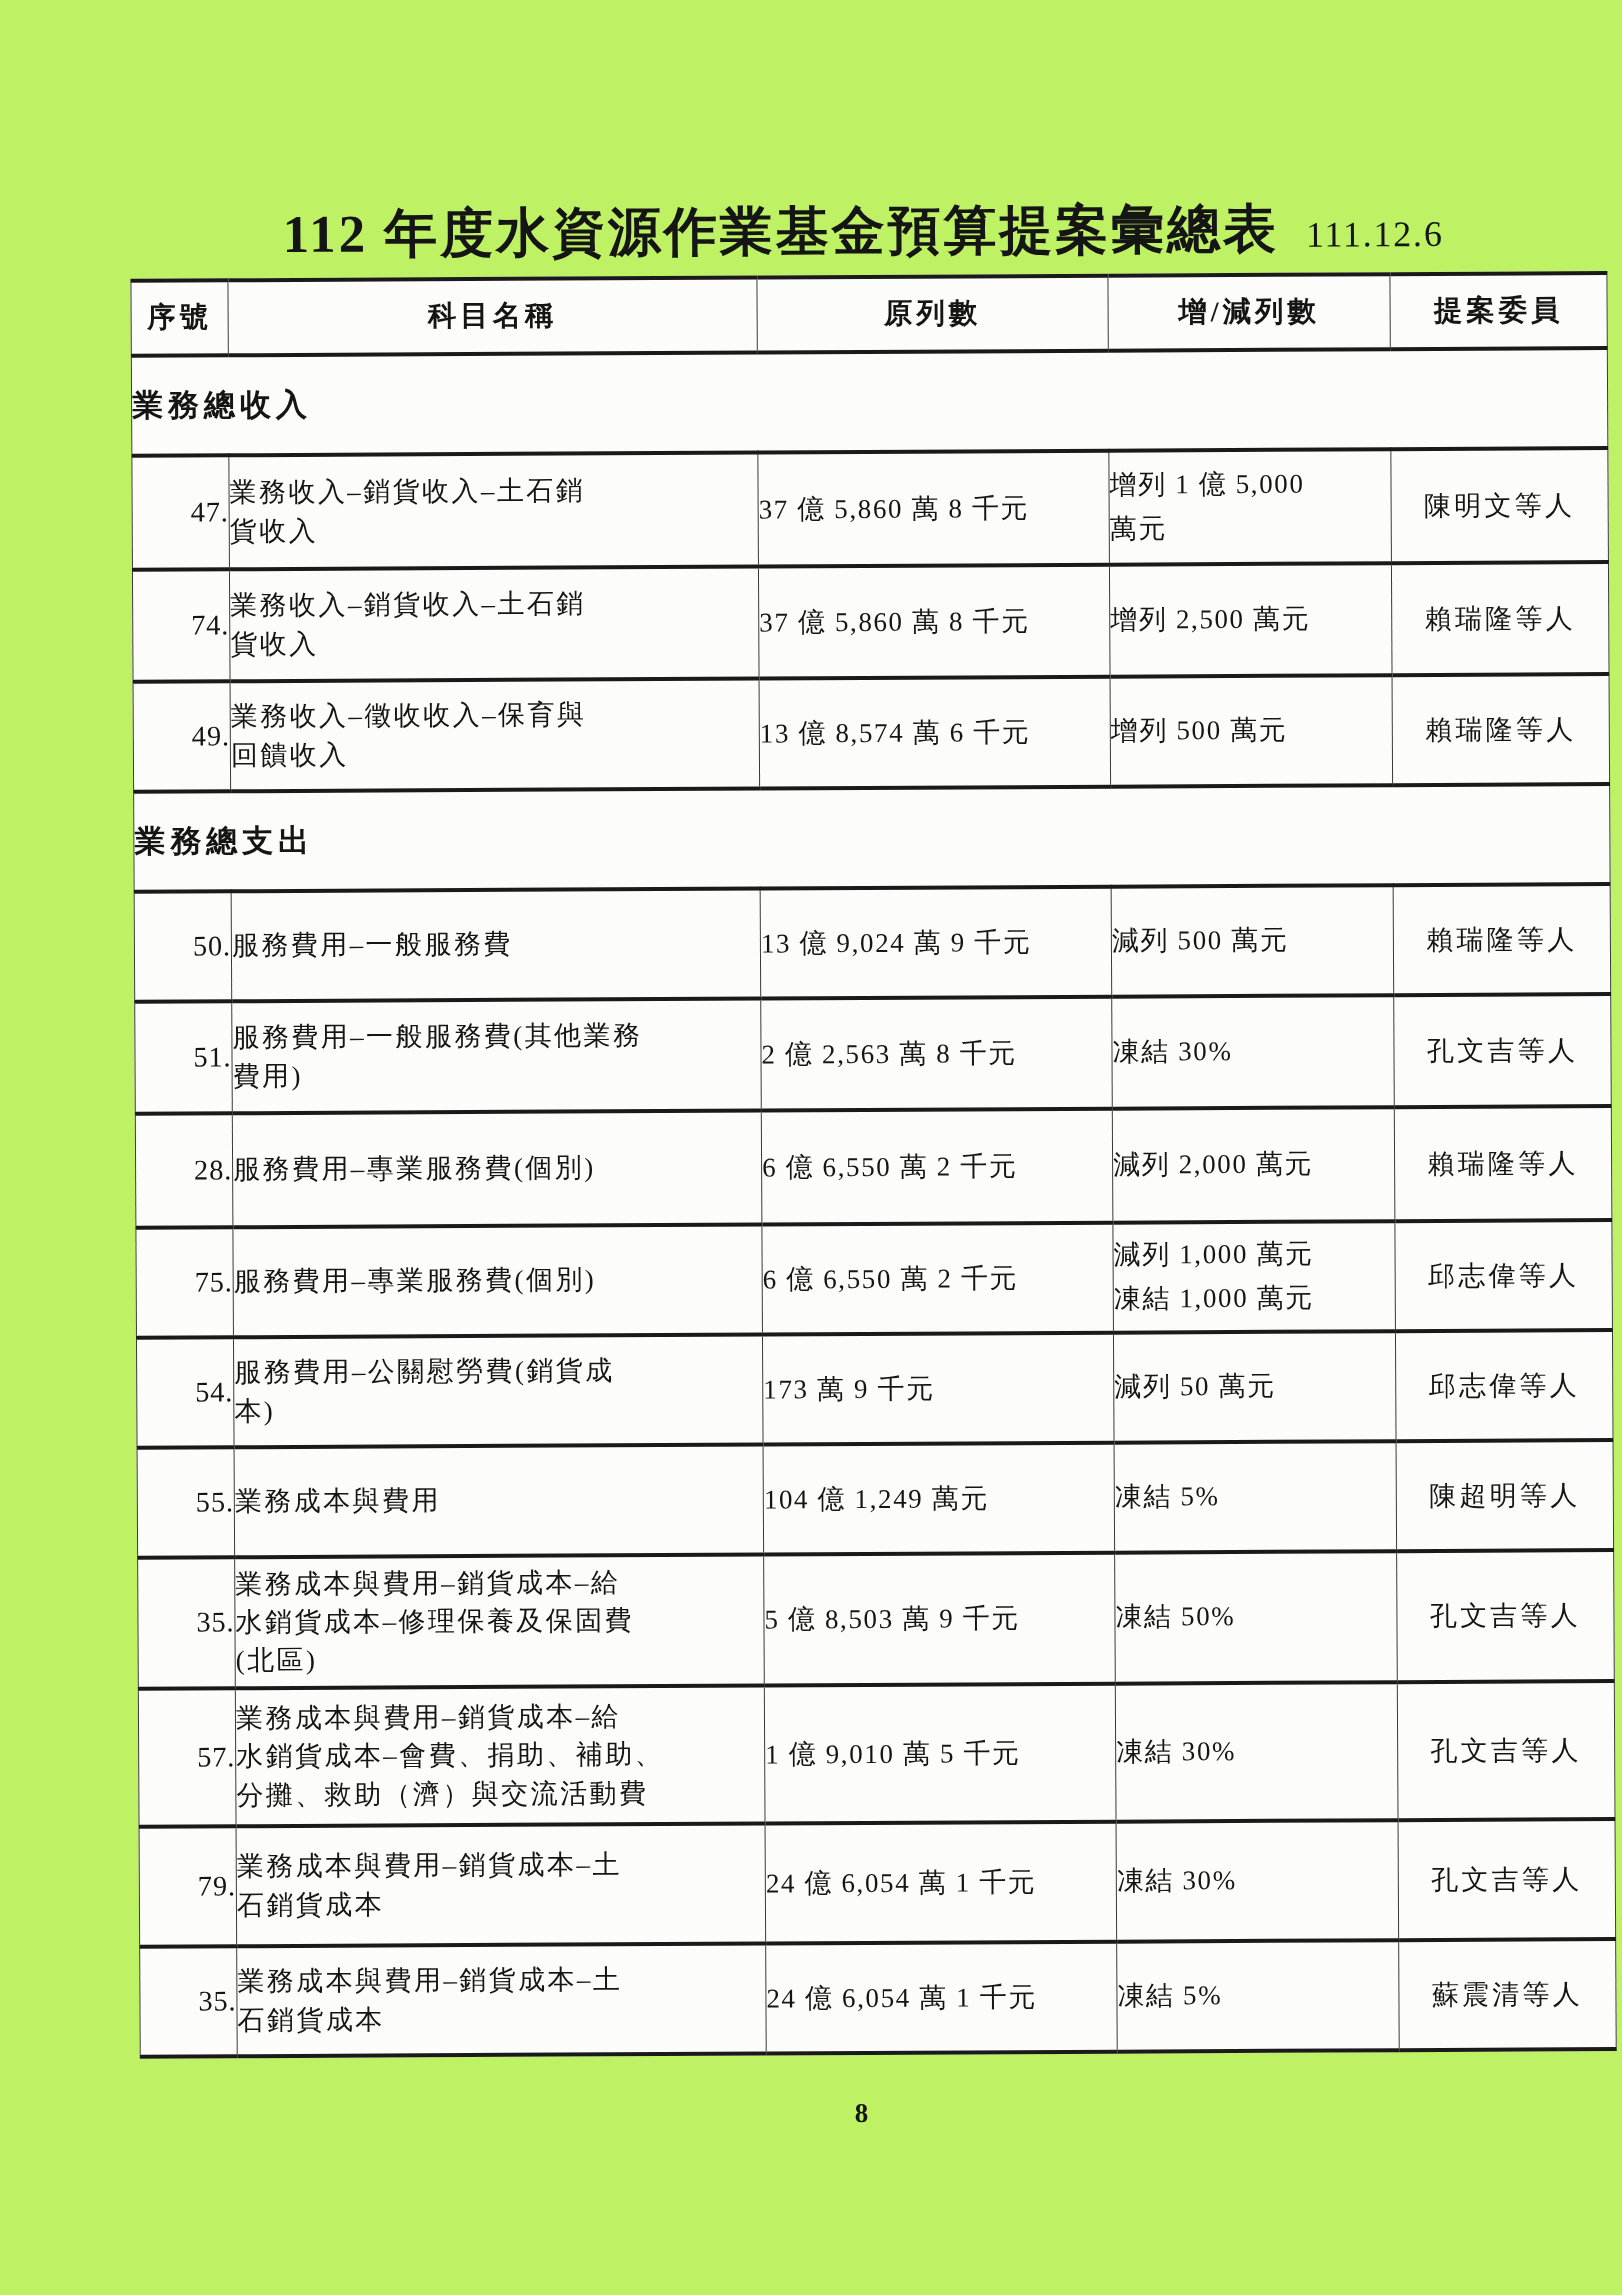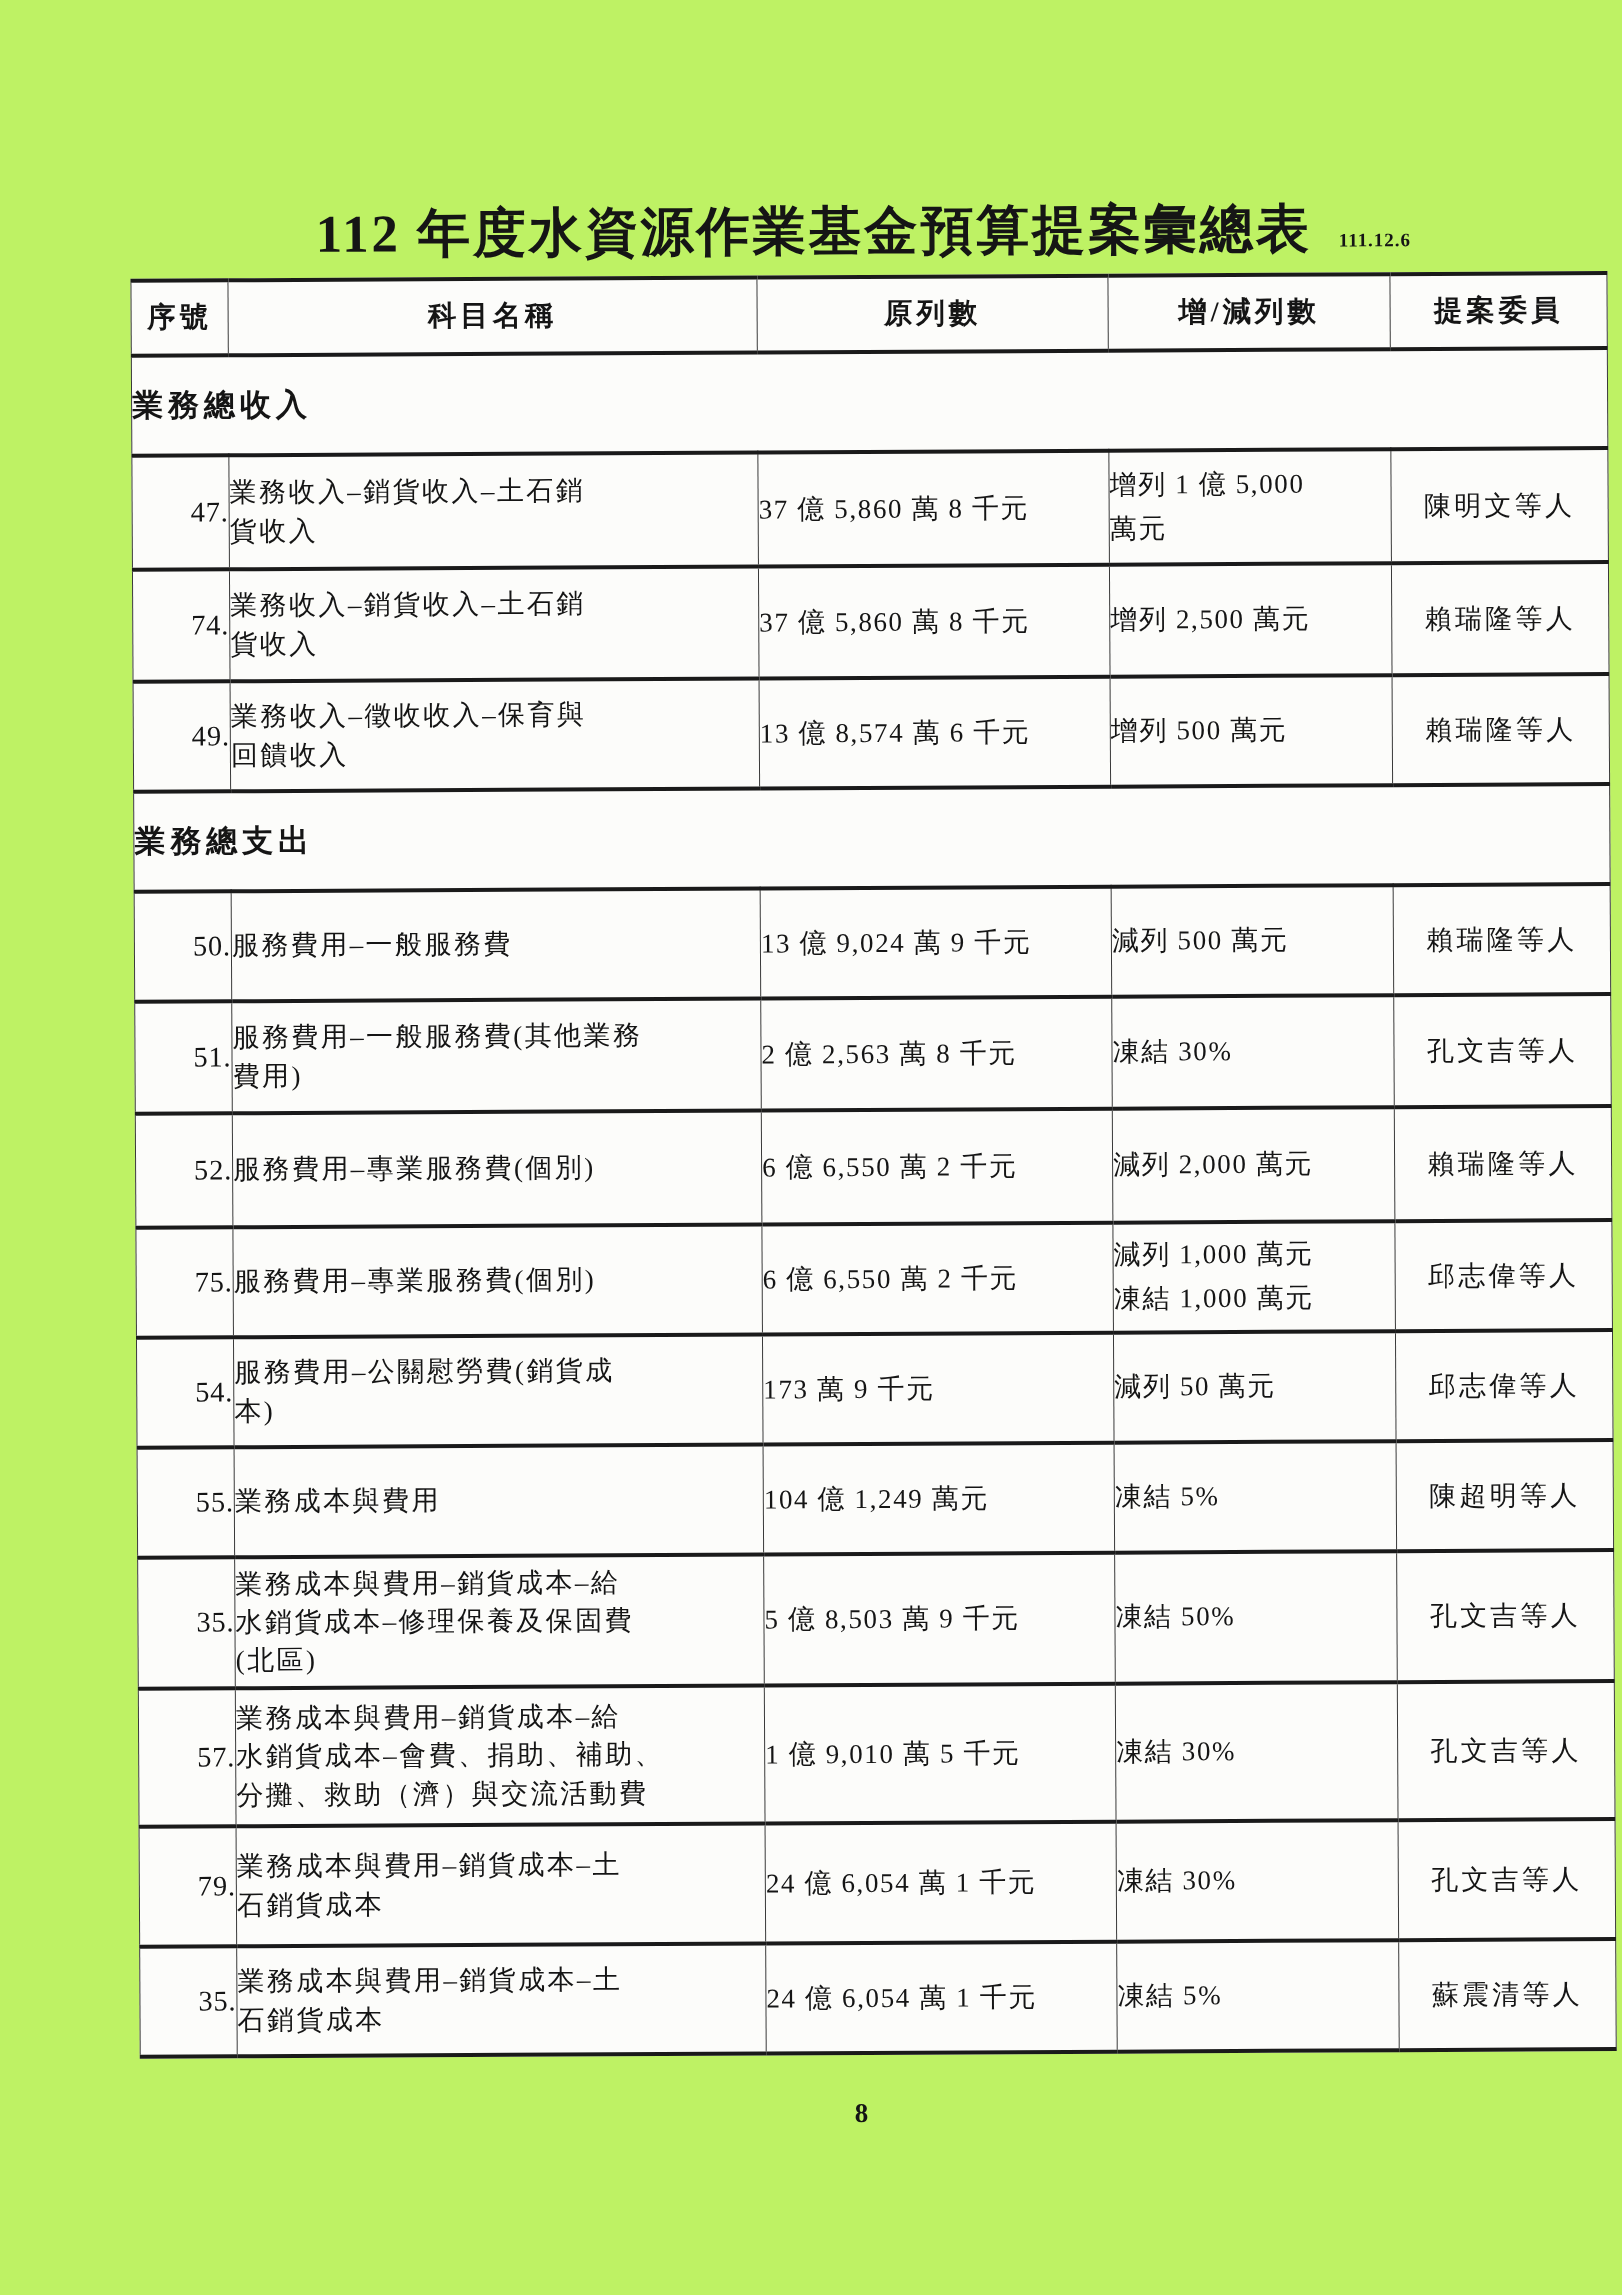--- a/index.html
+++ b/index.html
@@ -34,22 +34,22 @@
     padding-left: 23px;
     white-space: nowrap;
   }
   .doc-title {
     font-size: 53px;
     font-weight: bold;
     letter-spacing: 0.055em;
     line-height: 1.25;
   }
   .doc-date {
-    font-size: 19px;
-    font-weight: bold;
+    font-size: 36px;
+    font-weight: normal;
     letter-spacing: 0.05em;
     text-align: right;
   }
   table.budget {
     border-collapse: collapse;
     table-layout: fixed;
     width: 1475px;
     margin: 10.3px 0 0 90px;
     background: #fcfcfa;
   }
@@ -213,21 +213,21 @@
         <tr class="r51">
           <td class="c-no">51.</td>
           <td class="c-name">服務費用–一般服務費(其他業務
 費用)</td>
           <td class="c-amt">2 億 2,563 萬 8 千元</td>
           <td class="c-chg">凍結 30%</td>
           <td class="c-who">孔文吉等人</td>
         </tr>
 
         <tr class="r52">
-          <td class="c-no">52.</td>
+          <td class="c-no">28.</td>
           <td class="c-name">服務費用–專業服務費(個別)</td>
           <td class="c-amt">6 億 6,550 萬 2 千元</td>
           <td class="c-chg">減列 2,000 萬元</td>
           <td class="c-who">賴瑞隆等人</td>
         </tr>
 
         <tr class="r53">
           <td class="c-no">75.</td>
           <td class="c-name">服務費用–專業服務費(個別)</td>
           <td class="c-amt">6 億 6,550 萬 2 千元</td>

